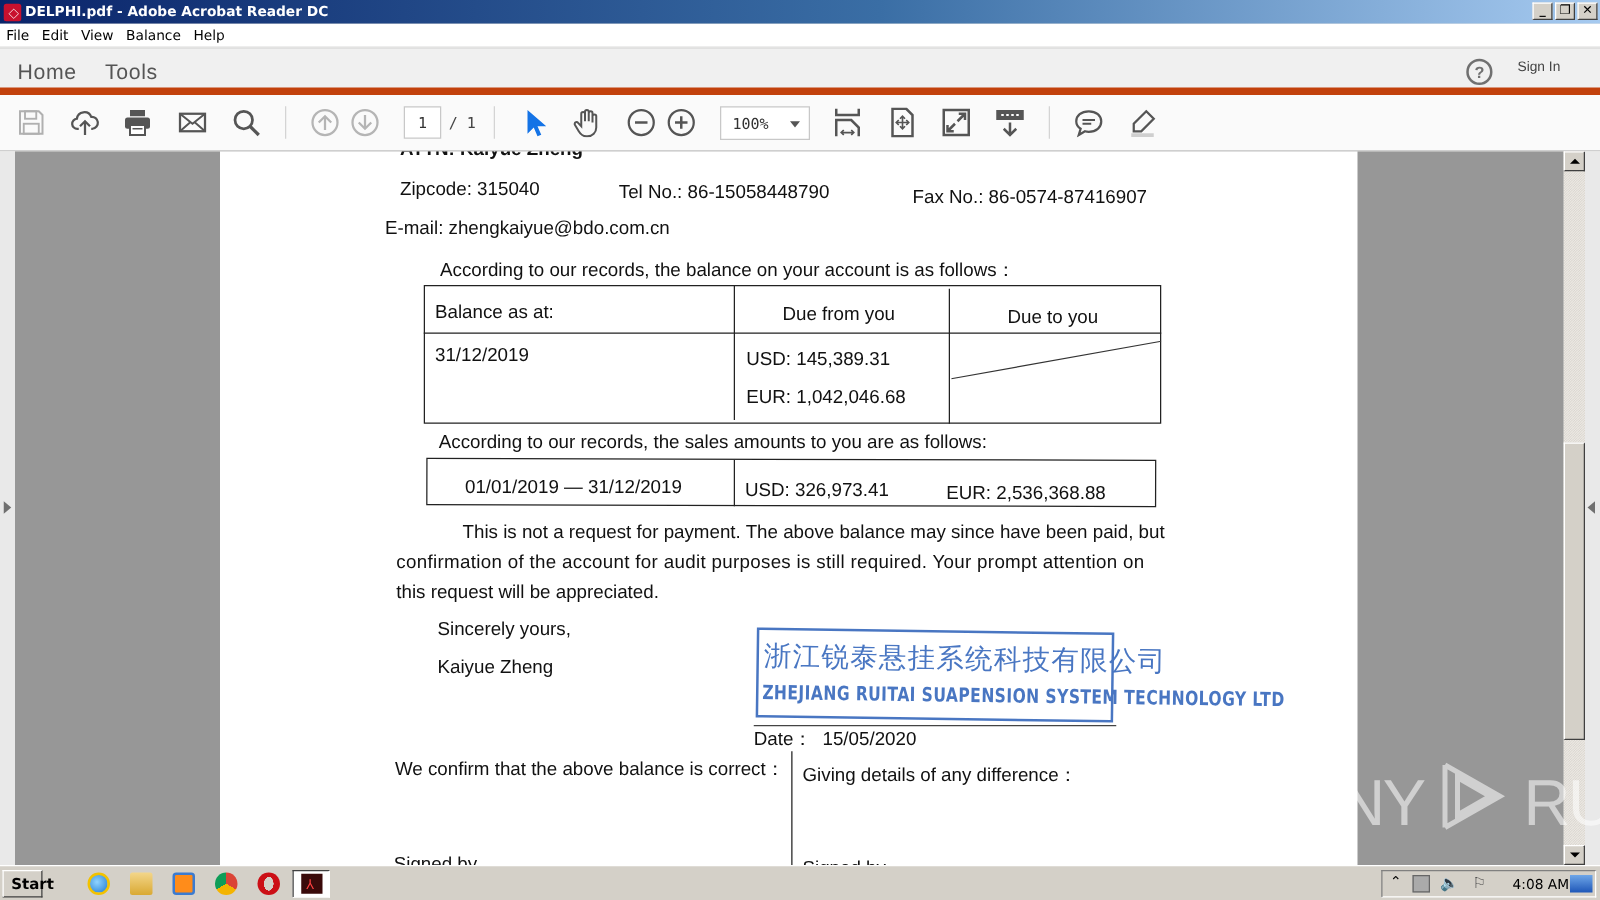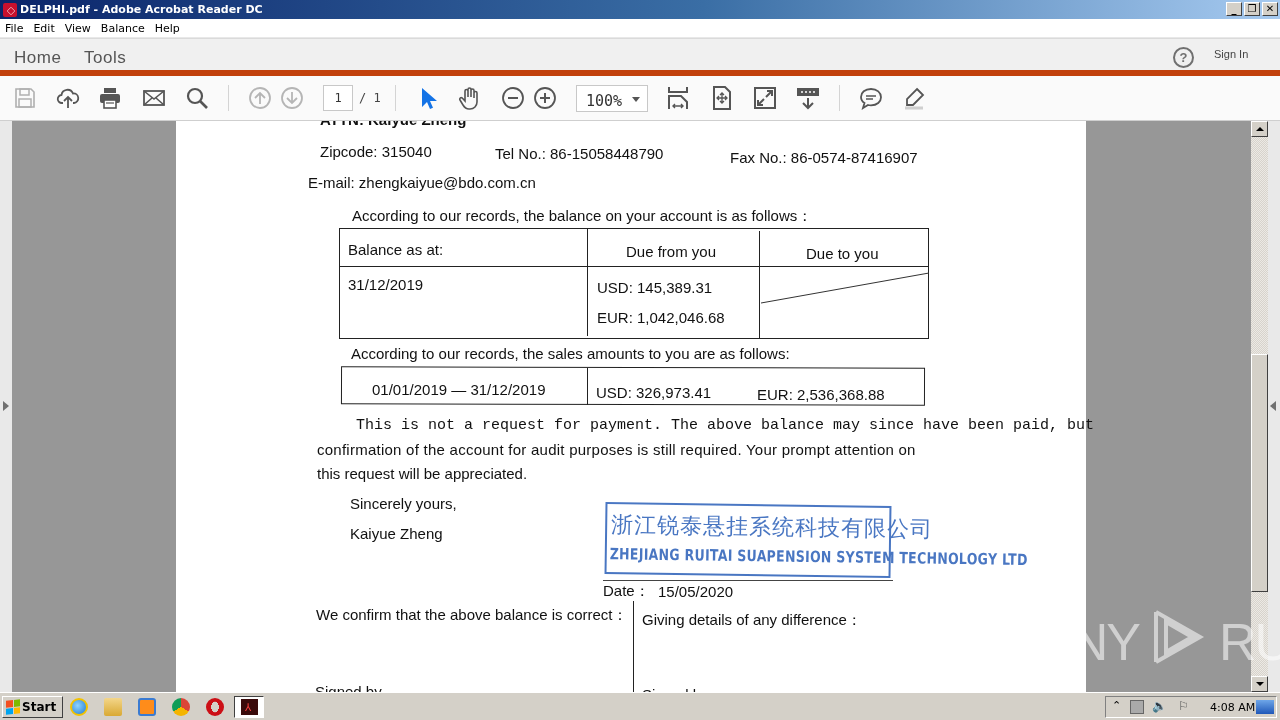--- a/index.html
+++ b/index.html
@@ -30,21 +30,21 @@
   #signin { position: absolute; left: 1214px; top: 9px; font-size: 11px; color: #444; }
 
   
   #toolbar { position: absolute; left: 0; top: 76px; width: 1280px; height: 45px; background: #fafafa; border-bottom: 1px solid #cfcfcf; }
   .tb { position: absolute; top: 10px; width: 24px; height: 24px; }
   .tb svg { width: 24px; height: 24px; }
   .tbsep { position: absolute; top: 9px; width: 1px; height: 26px; background: #d4d4d4; }
   #page-input { position: absolute; left: 323px; top: 9px; width: 30px; height: 26px; border: 1px solid #c8c8c8; background: #fff; font-size: 12px; text-align: center; line-height: 24px; font-family: "DejaVu Sans Mono", monospace; color: #333; }
   #page-total { position: absolute; left: 359px; top: 15px; font-size: 12px; font-family: "DejaVu Sans Mono", monospace; color: #444; }
   #zoom-select { position: absolute; left: 576px; top: 9px; width: 72px; height: 27px; border: 1px solid #c8c8c8; background: #fff; }
-  #zoom-select .val { position: absolute; left: 9px; top: 6px; font-size: 15px; font-family: "DejaVu Sans Mono", monospace; color: #333; }
+  #zoom-select .val { position: absolute; left: 9px; top: 6px; font-size: 12px; font-family: "DejaVu Sans Mono", monospace; color: #333; }
   #zoom-select .caret { position: absolute; right: 7px; top: 11px; width: 0; height: 0; border-left: 4px solid transparent; border-right: 4px solid transparent; border-top: 5px solid #555; }
 
   
   #content { position: absolute; left: 0; top: 121px; width: 1280px; height: 571px; background: #e9e9e9; overflow: hidden; }
   #left-strip { position: absolute; left: 0; top: 0; width: 12px; height: 571px; background: #e9e9e9; }
   #left-collapse { position: absolute; left: 3px; top: 280px; width: 0; height: 0; border-top: 5px solid transparent; border-bottom: 5px solid transparent; border-left: 6px solid #707070; }
   #viewport { position: absolute; left: 12px; top: 0; width: 1239px; height: 571px; background: #979797; overflow: hidden; }
   #page { position: absolute; left: 164px; top: -20px; width: 910px; height: 620px; background: #fff; }
   #scrollbar { position: absolute; left: 1251px; top: 0; width: 17px; height: 571px;
     background-color: #ece9e4;
@@ -65,21 +65,21 @@
   
   #stamp { position: absolute; left: 429px; top: 403px; width: 286px; height: 72px; border: 2px solid #2a5fb8; transform: rotate(0.8deg); color: #2a5fb8; opacity: 0.85; }
   #stamp .cn { position: absolute; left: 4px; top: 6px; font-size: 22px; letter-spacing: 1px; font-family: "DejaVu Serif", serif; white-space: nowrap; }
   #stamp .en { position: absolute; left: 3px; top: 42px; font-size: 12.5px; letter-spacing: 0.3px; font-family: "DejaVu Sans", sans-serif; font-weight: bold; transform: scaleY(1.25); white-space: nowrap; }
 
   
   #watermark { position: absolute; left: 1038px; top: 608px; font-family: "Liberation Sans", sans-serif; font-size: 52px; color: rgba(255,255,255,0.55); letter-spacing: -2px; white-space: nowrap; font-weight: normal; }
 
   
   #taskbar { position: absolute; left: 0; top: 692px; width: 1280px; height: 28px; background: #d4d0c8; border-top: 1px solid #fff; }
-  #start-btn { position: absolute; left: 2px; top: 3px; width: 61px; height: 22px; background: #d4d0c8; border: 1px solid; border-color: #fff #404040 #404040 #fff; font-weight: bold; font-size: 12px; font-family: "DejaVu Sans", sans-serif; display: flex; align-items: center; padding-left: 3px; gap: 2px; }
+  #start-btn { position: absolute; left: 2px; top: 3px; width: 32px; height: 22px; background: #d4d0c8; border: 1px solid; border-color: #fff #404040 #404040 #fff; font-weight: bold; font-size: 12px; font-family: "DejaVu Sans", sans-serif; display: flex; align-items: center; padding-left: 3px; gap: 2px; }
   .flag { width: 14px; height: 14px; display: grid; grid-template-columns: 1fr 1fr; gap: 1px; transform: skewY(-6deg); }
   .flag i { display: block; }
   .tbicon { position: absolute; top: 5px; width: 18px; height: 18px; border-radius: 50%; }
   #tray { position: absolute; left: 1105px; top: 3px; width: 172px; height: 22px; border: 1px solid; border-color: #808080 #fff #fff #808080; }
   #clock { position: absolute; left: 104px; top: 4px; font-size: 11px; font-family: "DejaVu Sans", sans-serif; color: #000; }
 </style>
 </head>
 <body>
 
 <div id="titlebar">
@@ -256,21 +256,21 @@
       <div class="doc" style="left:421px; top:208px;">EUR: 1,042,046.68</div>
 
       <div class="doc" style="left:175px; top:244px;">According to our records, the sales amounts to you are as follows:</div>
 
       <div class="tbl" style="left:165px; top:266px; width:584px; height:38px; transform: rotate(0.15deg);"></div>
       <div class="vline" style="left:411px; top:267px; height:37px;"></div>
       <div class="doc" style="left:161px; top:280px;margin-left:35px;">01/01/2019  —  31/12/2019</div>
       <div class="doc" style="left:420px; top:283px;">USD: 326,973.41</div>
       <div class="doc" style="left:581px; top:285px;">EUR: 2,536,368.88</div>
 
-      <div class="doc" style="left:180px; top:316px;font-family:Liberation Mono, monospace;">This is not a request for payment. The above balance may since have been paid, but</div>
+      <div class="doc" style="left:194px; top:316px;">This is not a request for payment. The above balance may since have been paid, but</div>
       <div class="doc" style="left:141px; top:340px; letter-spacing:0.25px;">confirmation of the account for audit purposes is still required. Your prompt attention on</div>
       <div class="doc" style="left:141px; top:364px;">this request will be appreciated.</div>
 
       <div class="doc" style="left:174px; top:394px;">Sincerely yours,</div>
       <div class="doc" style="left:174px; top:424px;">Kaiyue Zheng</div>
 
       <div id="stamp">
         <span class="cn">浙江锐泰悬挂系统科技有限公司</span>
         <span class="en">ZHEJIANG RUITAI SUAPENSION SYSTEM TECHNOLOGY LTD</span>
       </div>

